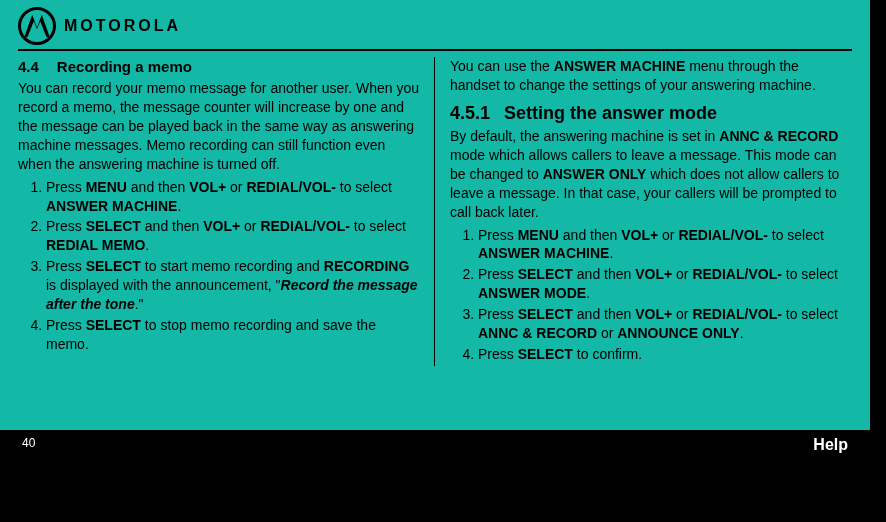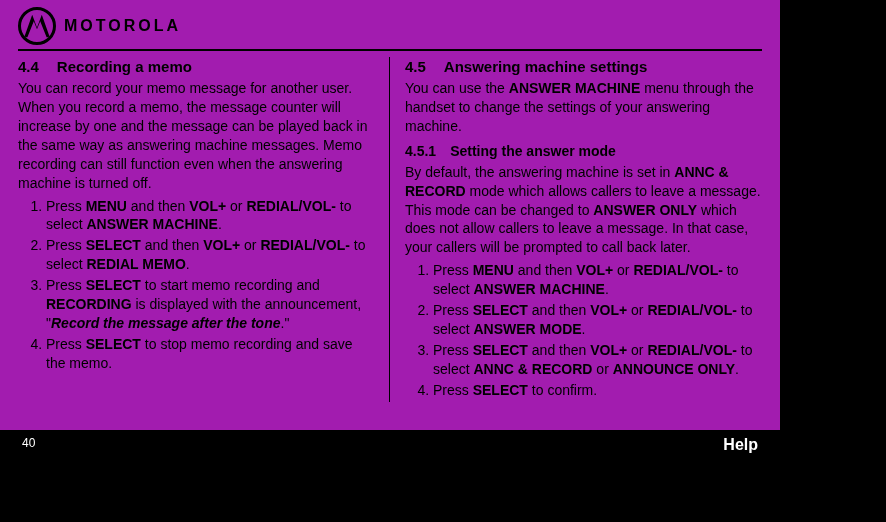--- a/index.html
+++ b/index.html
@@ -1,27 +1,27 @@
 <!DOCTYPE html>
 <html><head>
 <meta charset="utf-8">
 <style>
   html,body{margin:0;padding:0;background:#000;font-family:Arial,Helvetica,sans-serif;color:#000}
-  #page{background:#a21caf;width:780px;height:455px;box-sizing:border-box;position:relative;padding:7px 18px 0 18px}
+  #page{background:#14b8a6;width:870px;height:455px;box-sizing:border-box;position:relative;padding:7px 18px 0 18px}
   .hdr{display:flex;align-items:center;gap:8px;margin-bottom:2px}
   .logo-ring{width:38px;height:38px;border:3px solid #000;border-radius:50%;box-sizing:border-box;display:flex;align-items:center;justify-content:center;position:relative;overflow:hidden}
   .brand{font-weight:900;font-size:16px;letter-spacing:3px;font-stretch:expanded}
   .sep{border:0;border-top:2px solid #000;margin:4px 0 6px 0}
   .cols{display:flex;gap:1px}
   .col{flex:1;font-size:14px;line-height:1.35}
   .col.left{padding-right:14px;border-right:1px solid #000}
   .col.right{padding-left:14px}
   .h4{font-weight:700;font-size:15px;margin:0 0 2px 0}
   .h4 .num{margin-right:18px}
-  .h5{font-weight:700;font-size:14px;margin:6px 0 2px 0}
+  .h5{font-weight:700;font-size:18px;margin:6px 0 2px 0}
   .h5 .num{margin-right:14px}
   p{margin:0 0 4px 0}
   ol{margin:2px 0 0 0;padding-left:22px}
   ol li{margin:0 0 2px 6px;padding-left:0}
   .foot{position:absolute;left:0;right:0;bottom:-40px;height:65px;background:#000;color:#fff;display:flex;align-items:flex-start;justify-content:space-between;padding:6px 22px 0 22px;box-sizing:border-box;font-size:12px}
   .foot .help{font-weight:700;font-size:16px}
   b{font-weight:700}
   i.b{font-style:italic;font-weight:700}
 </style>
 </head>
@@ -46,23 +46,20 @@
       <p>You can record your memo message for another user. When you record a memo, the message counter will increase by one and the message can be played back in the same way as answering machine messages. Memo recording can still function even when the answering machine is turned off.</p>
       <ol>
         <li><span>Press </span><b>MENU</b><span> and then </span><b>VOL+</b><span> or </span><b>REDIAL/VOL-</b><span> to select </span><b>ANSWER MACHINE</b><span>.</span></li>
         <li><span>Press </span><b>SELECT</b><span> and then </span><b>VOL+</b><span> or </span><b>REDIAL/VOL-</b><span> to select </span><b>REDIAL MEMO</b><span>.</span></li>
         <li><span>Press </span><b>SELECT</b><span> to start memo recording and </span><b>RECORDING</b><span> is displayed with the announcement, "</span><i class="b">Record the message after the tone</i><span>."</span></li>
         <li><span>Press </span><b>SELECT</b><span> to stop memo recording and save the memo.</span></li>
       </ol>
     </div>
 
     <div class="col right">
-      <p class="h4">
-        <span class="num">4.5</span><span>Answering machine settings</span>
-      </p>
       <p><span>You can use the </span><b>ANSWER MACHINE</b><span> menu through the handset to change the settings of your answering machine.</span></p>
       <p class="h5"><span class="num">4.5.1</span><span>Setting the answer mode</span></p>
       <p><span>By default, the answering machine is set in </span><b>ANNC &amp; RECORD</b><span> mode which allows callers to leave a message. This mode can be changed to </span><b>ANSWER ONLY</b><span> which does not allow callers to leave a message. In that case, your callers will be prompted to call back later.</span></p>
       <ol>
         <li><span>Press </span><b>MENU</b><span> and then </span><b>VOL+</b><span> or </span><b>REDIAL/VOL-</b><span> to select </span><b>ANSWER MACHINE</b><span>.</span></li>
         <li><span>Press </span><b>SELECT</b><span> and then </span><b>VOL+</b><span> or </span><b>REDIAL/VOL-</b><span> to select </span><b>ANSWER MODE</b><span>.</span></li>
         <li><span>Press </span><b>SELECT</b><span> and then </span><b>VOL+</b><span> or </span><b>REDIAL/VOL-</b><span> to select </span><b>ANNC &amp; RECORD</b><span> or </span><b>ANNOUNCE ONLY</b><span>.</span></li>
         <li><span>Press </span><b>SELECT</b><span> to confirm.</span></li>
       </ol>
     </div>

